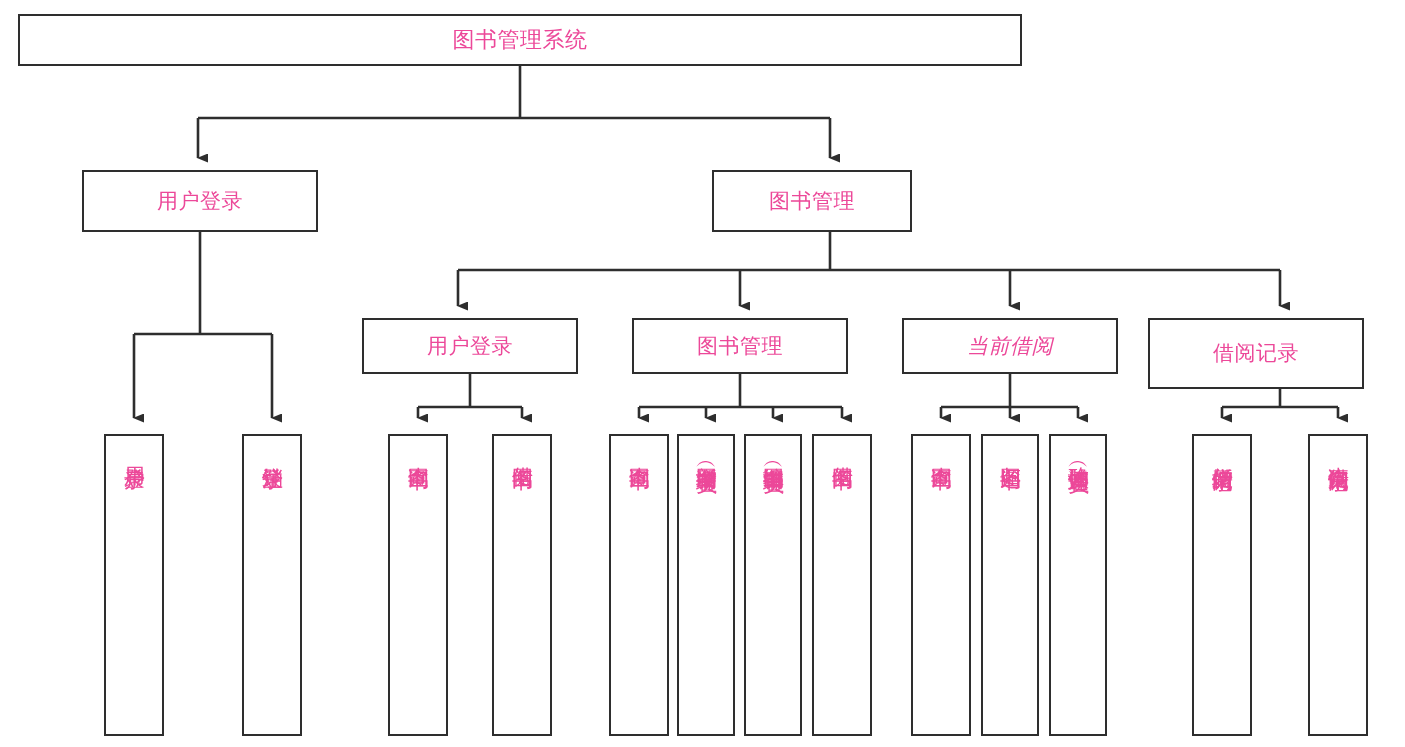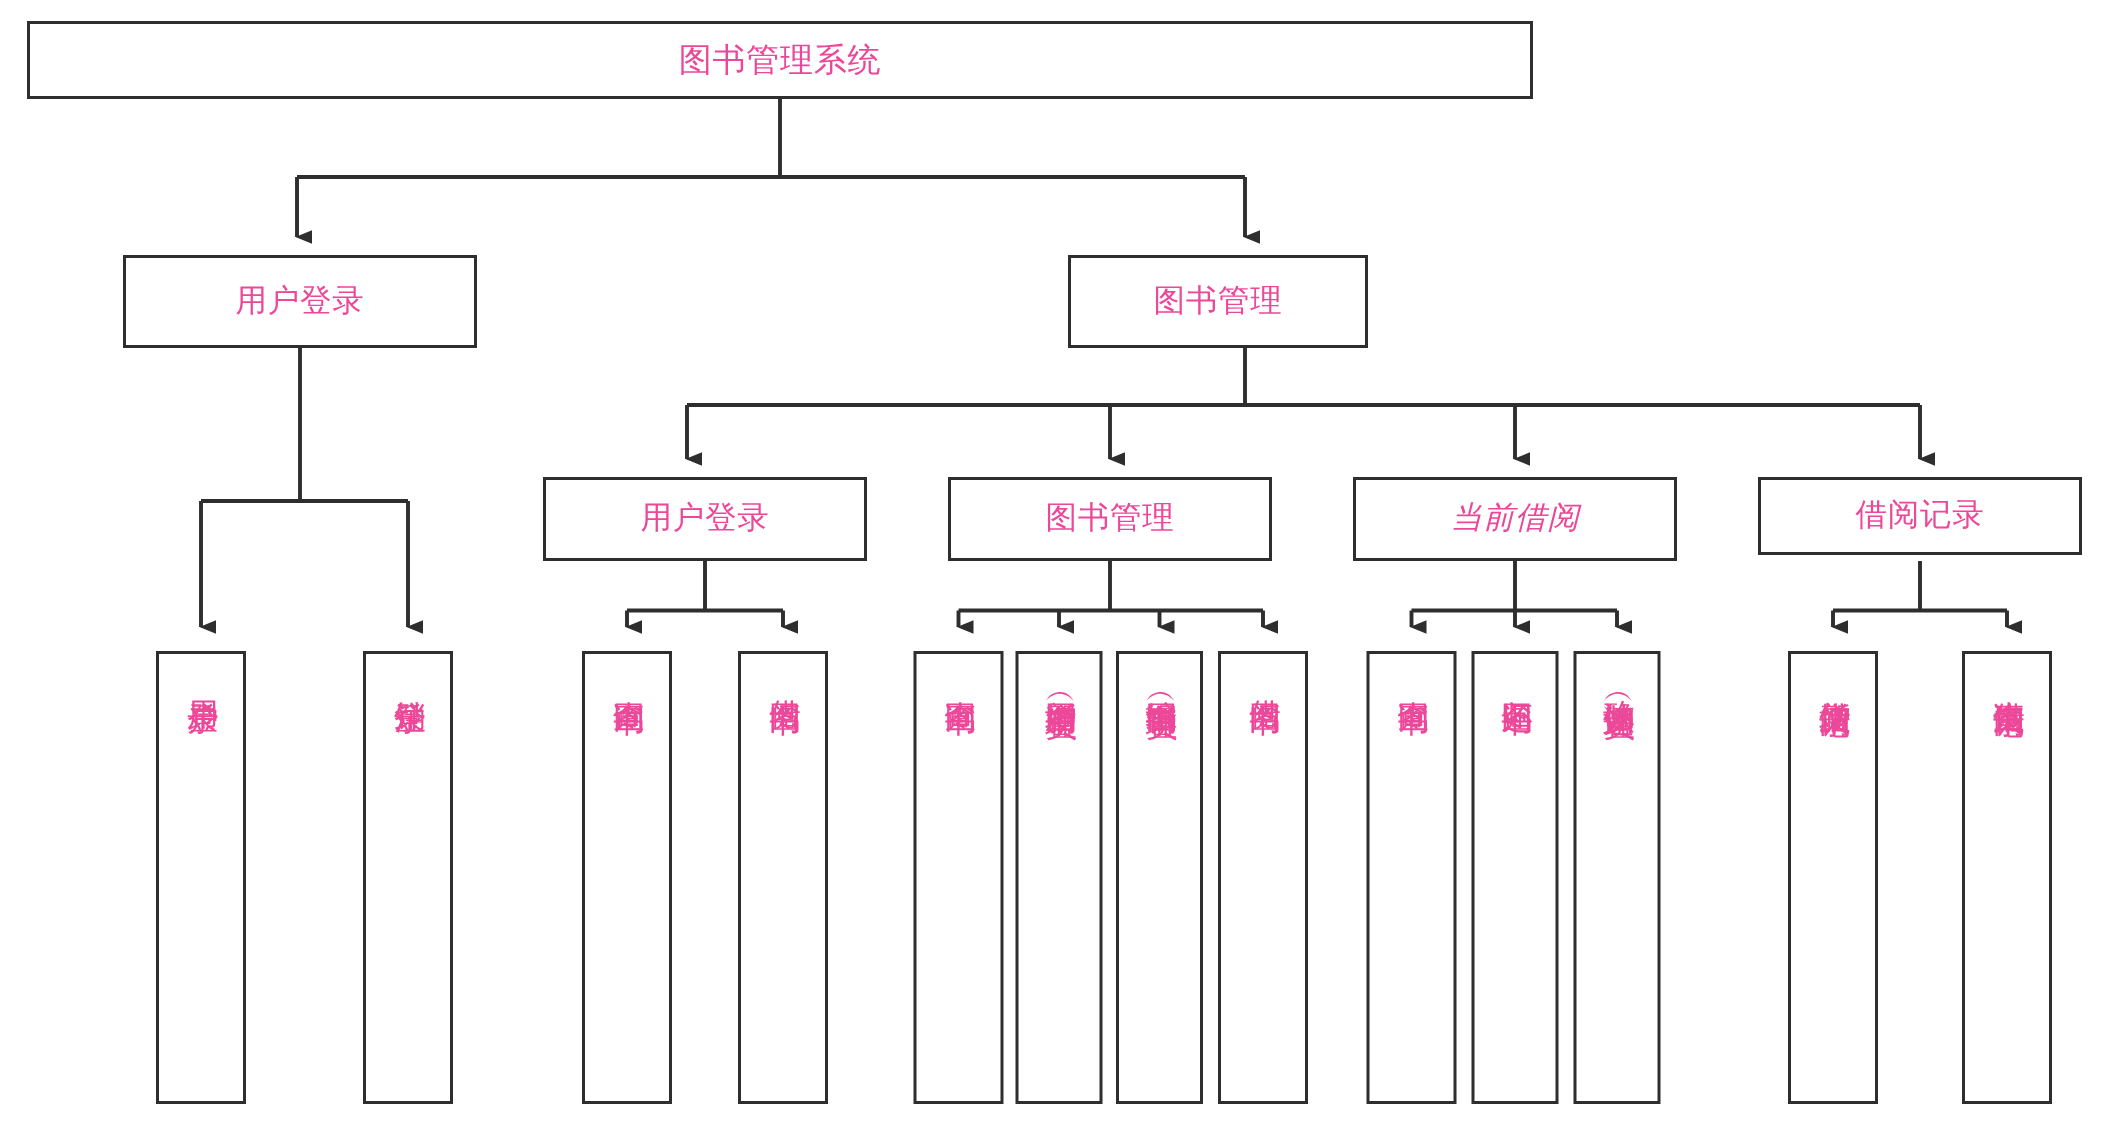--- a/index.html
+++ b/index.html
@@ -134,21 +134,21 @@
   </div>
 
   <div class="node h-node" style="left:632px; top:318px; width:216px; height:56px;">
     <span class="lbl">图书管理</span>
   </div>
 
   <div class="node h-node" style="left:902px; top:318px; width:216px; height:56px;font-style:italic;">
     <span class="lbl">当前借阅</span>
   </div>
 
-  <div class="node h-node" style="left:1172px; top:318px; width:216px; height:52px;">
+  <div class="node h-node" style="left:1148px; top:318px; width:216px; height:71px;">
     <span class="lbl">借阅记录</span>
   </div>
 
   <div class="node v-node" style="left:104px; top:434px; width:60px; height:302px;">
     <span class="lbl">用户登录</span>
   </div>
   <div class="node v-node" style="left:242px; top:434px; width:60px; height:302px;">
     <span class="lbl">注销登录</span>
   </div>
 

